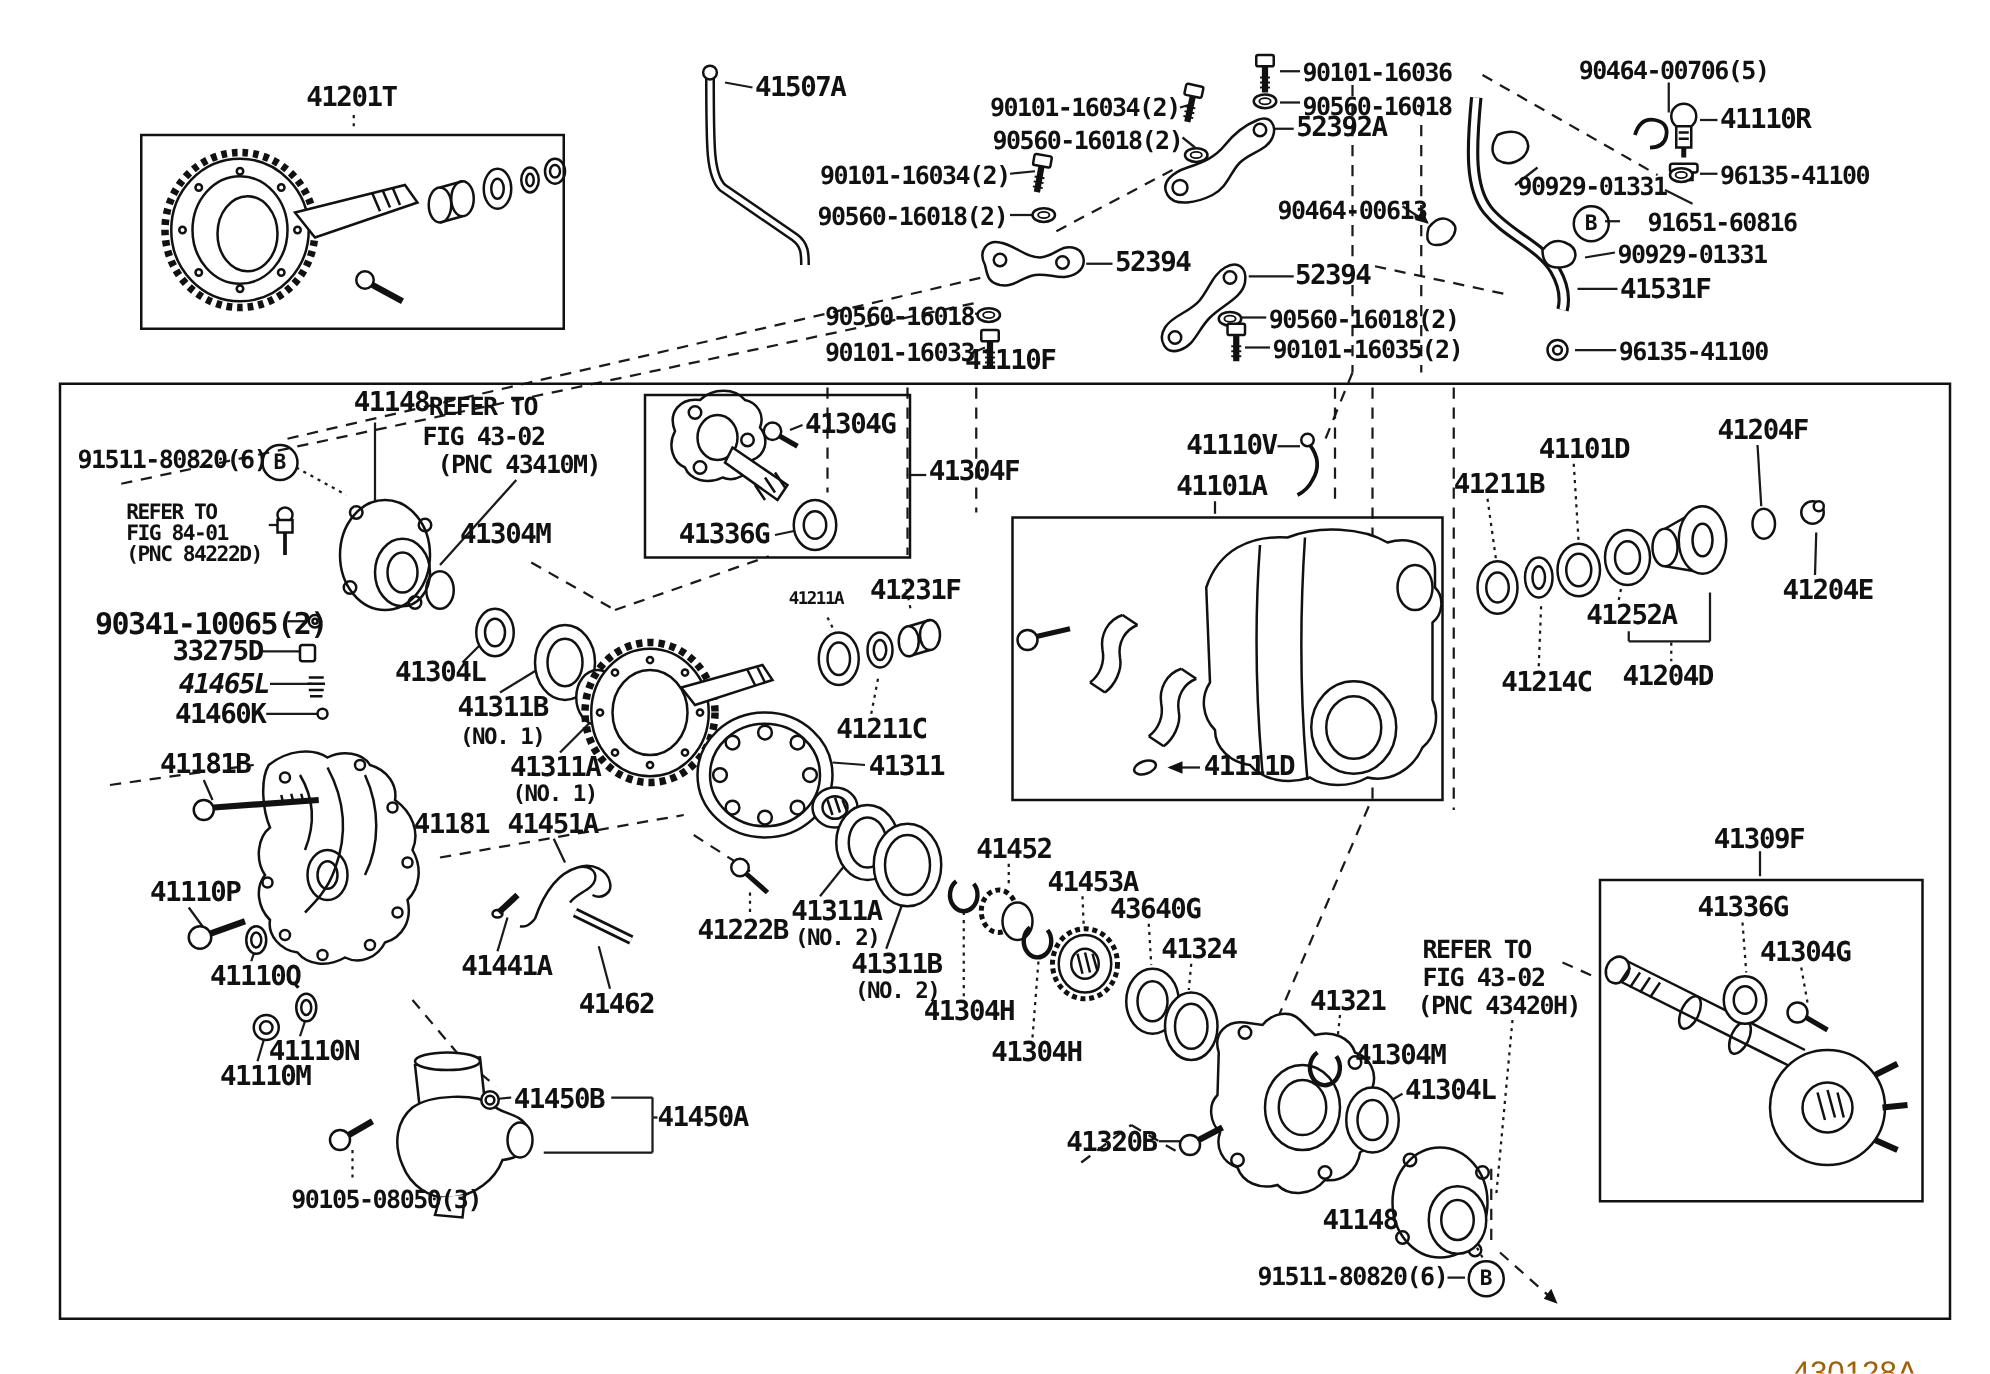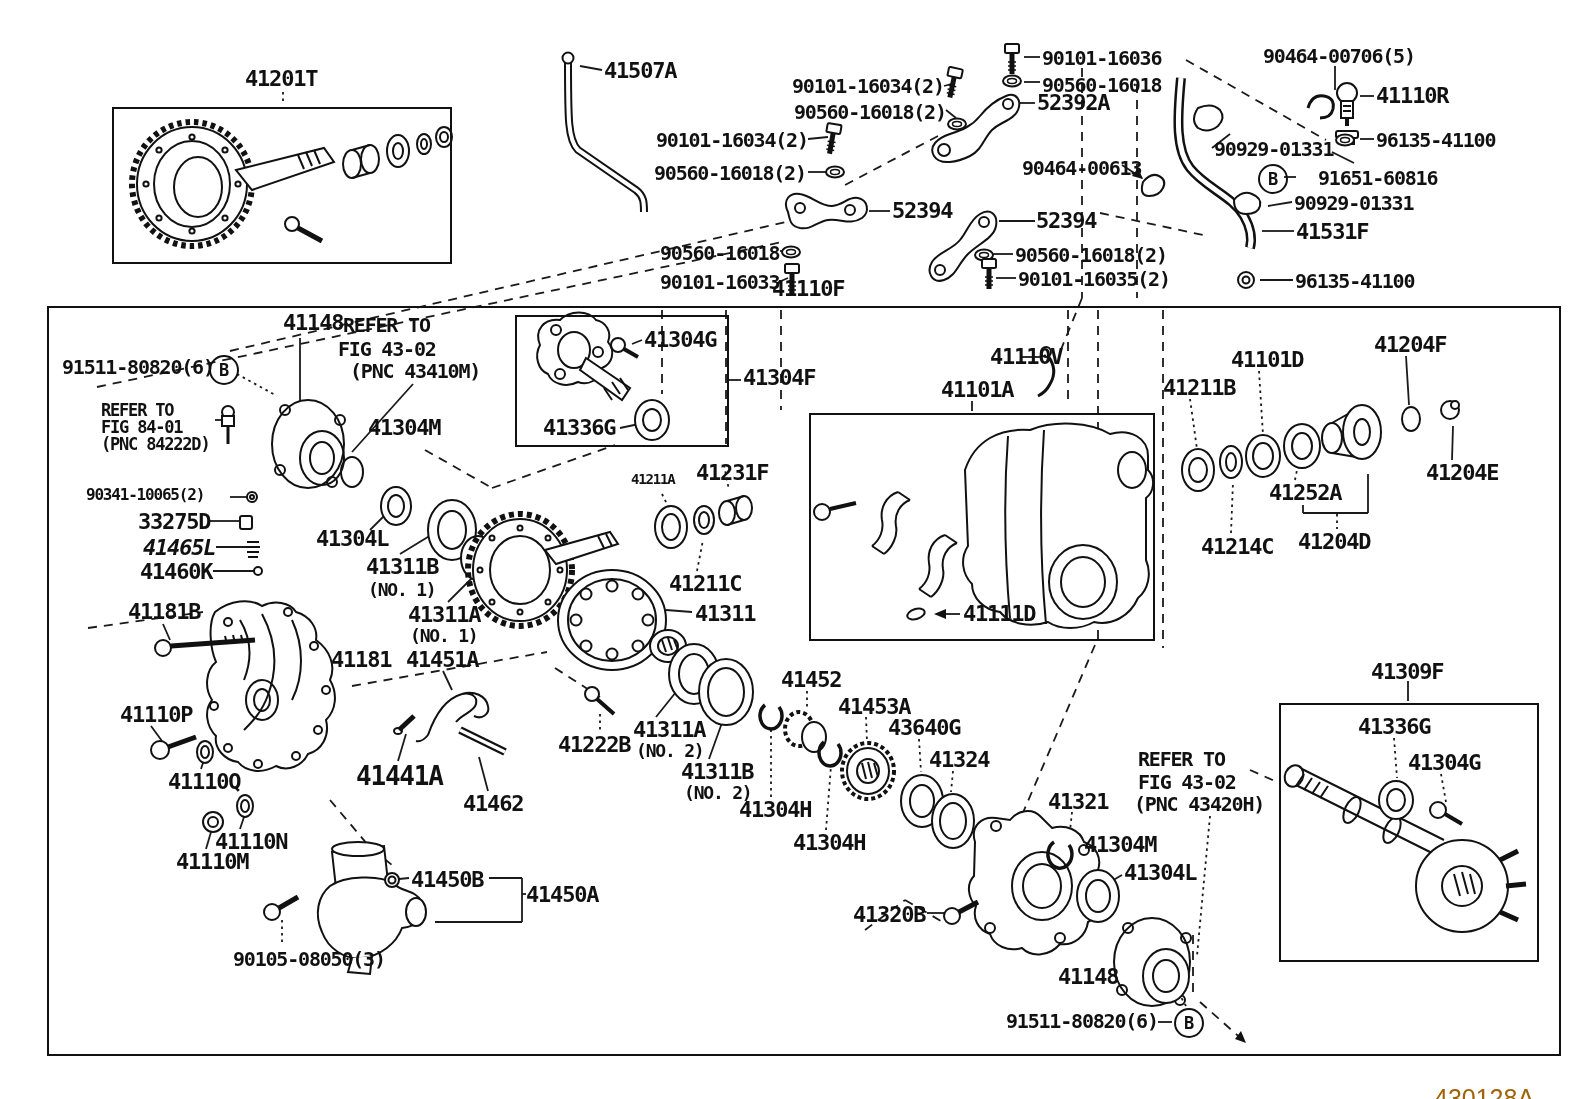--- a/index.html
+++ b/index.html
@@ -541,35 +541,35 @@
       <div class="lbl" style="left: 772px; top: 278px; font-size: 22px;">41110F</div>
       <div class="lbl" style="left: 62px; top: 357px; font-size: 20px;">91511-80820(6)</div>
       <div class="lbl" style="left: 283px; top: 312px; font-size: 22px;">41148</div>
       <div class="lbl" style="left: 343px; top: 315px; font-size: 20px;">REFER TO</div>
       <div class="lbl" style="left: 338px; top: 339px; font-size: 20px;">FIG 43-02</div>
       <div class="lbl" style="left: 350px; top: 361px; font-size: 20px;">(PNC 43410M)</div>
       <div class="lbl" style="left: 101px; top: 402px; font-size: 17px;">REFER TO</div>
       <div class="lbl" style="left: 101px; top: 419px; font-size: 17px;">FIG 84-01</div>
       <div class="lbl" style="left: 101px; top: 436px; font-size: 17px;">(PNC 84222D)</div>
       <div class="lbl" style="left: 368px; top: 417px; font-size: 22px;">41304M</div>
-      <div class="lbl" style="left: 76px; top: 487px; font-size: 16px; margin-left: 10px;">90341-10065(2)</div>
+      <div class="lbl" style="left: 76px; top: 487px; font-size: 24px;">90341-10065(2)</div>
       <div class="lbl" style="left: 138px; top: 511px; font-size: 22px;">33275D</div>
       <div class="lbl" style="left: 143px; top: 537px; font-size: 22px; font-style: italic;">41465L</div>
       <div class="lbl" style="left: 140px; top: 561px; font-size: 22px;">41460K</div>
       <div class="lbl" style="left: 128px; top: 601px; font-size: 22px;">41181B</div>
       <div class="lbl" style="left: 316px; top: 528px; font-size: 22px;">41304L</div>
       <div class="lbl" style="left: 366px; top: 556px; font-size: 22px;">41311B</div>
       <div class="lbl" style="left: 368px; top: 581px; font-size: 18px;">(NO. 1)</div>
       <div class="lbl" style="left: 408px; top: 604px; font-size: 22px;">41311A</div>
       <div class="lbl" style="left: 410px; top: 627px; font-size: 18px;">(NO. 1)</div>
       <div class="lbl" style="left: 331px; top: 649px; font-size: 22px;">41181</div>
       <div class="lbl" style="left: 406px; top: 649px; font-size: 22px;">41451A</div>
       <div class="lbl" style="left: 120px; top: 704px; font-size: 22px;">41110P</div>
       <div class="lbl" style="left: 168px; top: 771px; font-size: 22px;">41110Q</div>
-      <div class="lbl" style="left: 356px; top: 763px; font-size: 26px; text-align: center;">41441A</div>
+      <div class="lbl" style="left: 369px; top: 763px; font-size: 22px; text-align: center;">41441A</div>
       <div class="lbl" style="left: 463px; top: 793px; font-size: 22px;">41462</div>
       <div class="lbl" style="left: 215px; top: 831px; font-size: 22px;">41110N</div>
       <div class="lbl" style="left: 176px; top: 851px; font-size: 22px;">41110M</div>
       <div class="lbl" style="left: 411px; top: 869px; font-size: 22px;">41450B</div>
       <div class="lbl" style="left: 526px; top: 884px; font-size: 22px;">41450A</div>
       <div class="lbl" style="left: 233px; top: 949px; font-size: 20px;">90105-08050(3)</div>
       <div class="lbl" style="left: 558px; top: 734px; font-size: 22px;">41222B</div>
       <div class="lbl" style="left: 631px; top: 472px; font-size: 14px;">41211A</div>
       <div class="lbl" style="left: 696px; top: 444px; font-size: 22px; margin-top: 18px;">41231F</div>
       <div class="lbl" style="left: 669px; top: 573px; font-size: 22px;">41211C</div>
@@ -590,21 +590,21 @@
       <div class="lbl" style="left: 853px; top: 904px; font-size: 22px;">41320B</div>
       <div class="lbl" style="left: 1058px; top: 966px; font-size: 22px;">41148</div>
       <div class="lbl" style="left: 1006px; top: 1011px; font-size: 20px;">91511-80820(6)</div>
       <div class="lbl" style="left: 1138px; top: 749px; font-size: 20px;">REFER TO</div>
       <div class="lbl" style="left: 1138px; top: 772px; font-size: 20px;">FIG 43-02</div>
       <div class="lbl" style="left: 1134px; top: 794px; font-size: 20px;">(PNC 43420H)</div>
       <div class="lbl" style="left: 1371px; top: 661px; font-size: 22px;">41309F</div>
       <div class="lbl" style="left: 1358px; top: 716px; font-size: 22px;">41336G</div>
       <div class="lbl" style="left: 1408px; top: 752px; font-size: 22px;">41304G</div>
       <div class="lbl" style="left: 941px; top: 379px; font-size: 22px;">41101A</div>
-      <div class="lbl" style="left: 949px; top: 346px; font-size: 22px; margin-left: 41px;">41110V</div>
+      <div class="lbl" style="left: 949px; top: 346px; font-size: 22px;">41110V</div>
       <div class="lbl" style="left: 1163px; top: 377px; font-size: 22px;">41211B</div>
       <div class="lbl" style="left: 1231px; top: 349px; font-size: 22px;">41101D</div>
       <div class="lbl" style="left: 963px; top: 603px; font-size: 22px;">41111D</div>
       <div class="lbl" style="left: 1201px; top: 536px; font-size: 22px;">41214C</div>
       <div class="lbl" style="left: 1269px; top: 482px; font-size: 22px;">41252A</div>
       <div class="lbl" style="left: 1298px; top: 531px; font-size: 22px;">41204D</div>
       <div class="lbl" style="left: 1374px; top: 334px; font-size: 22px;">41204F</div>
       <div class="lbl" style="left: 1426px; top: 462px; font-size: 22px;">41204E</div>
       <div class="lbl" style="left: 644px; top: 329px; font-size: 22px;">41304G</div>
       <div class="lbl" style="left: 743px; top: 367px; font-size: 22px;">41304F</div>

